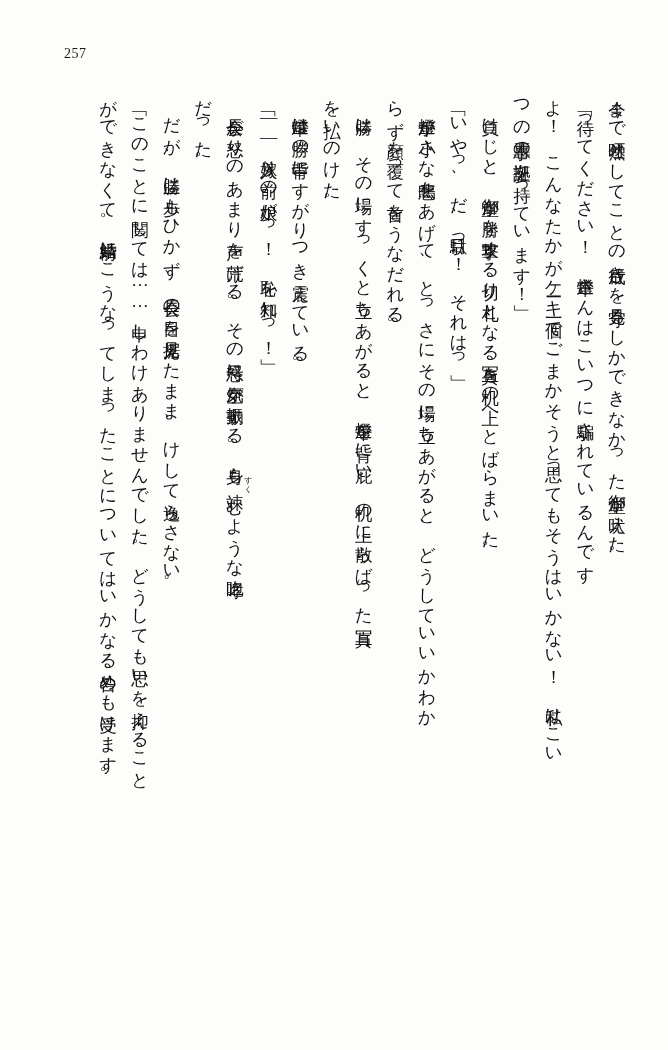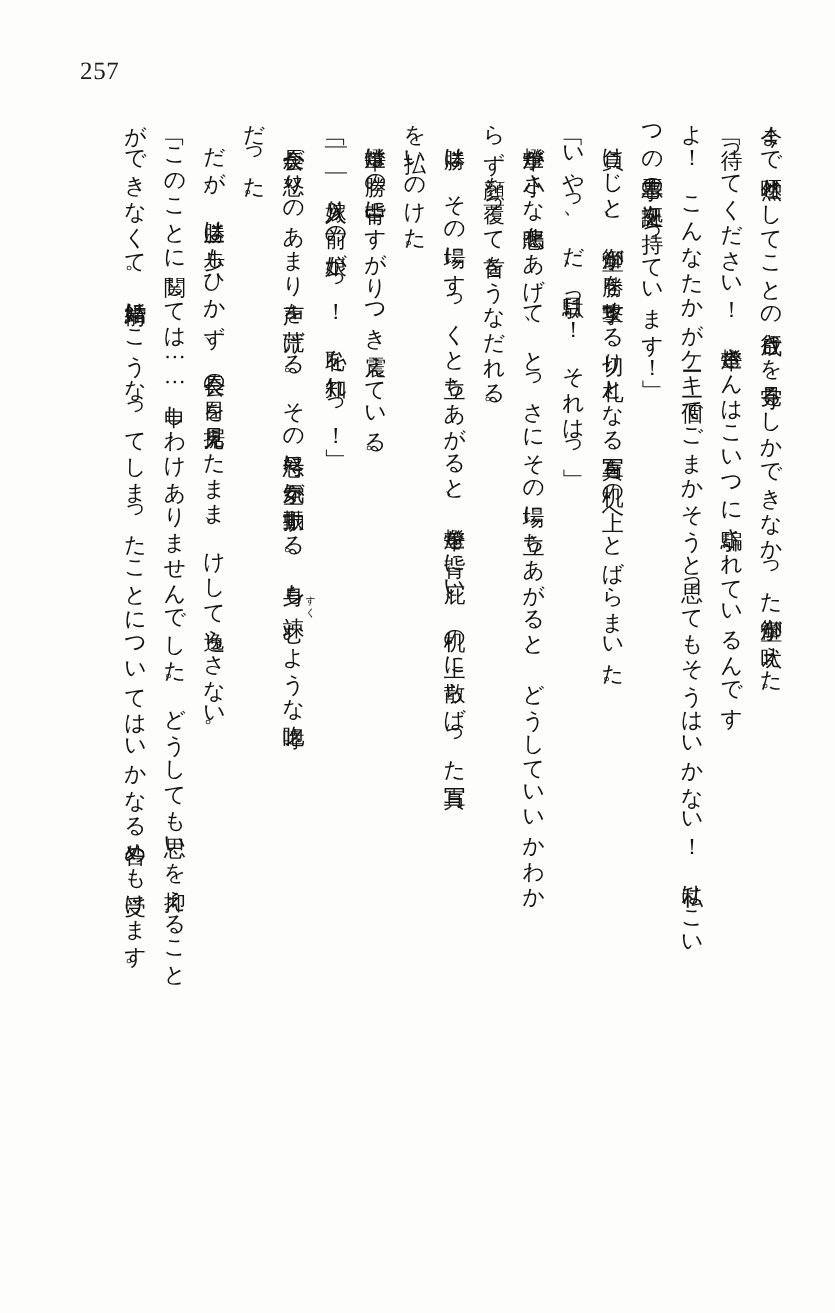--- a/index.html
+++ b/index.html
@@ -17,21 +17,21 @@
   }
   .page {
     position: absolute;
     inset: 0;
     background: #fdfdfb;
   }
   .page-number {
     position: absolute;
     top: 46px;
     left: 64px;
-    font-size: 20px;
+    font-size: 14px;
     letter-spacing: 0.5px;
     color: #1a1a1a;
     font-family: "Liberation Serif", "DejaVu Serif", serif;
   }
   .text-body {
     position: absolute;
     top: 88px;
     left: 36px;
     right: 36px;
     bottom: 26px;

